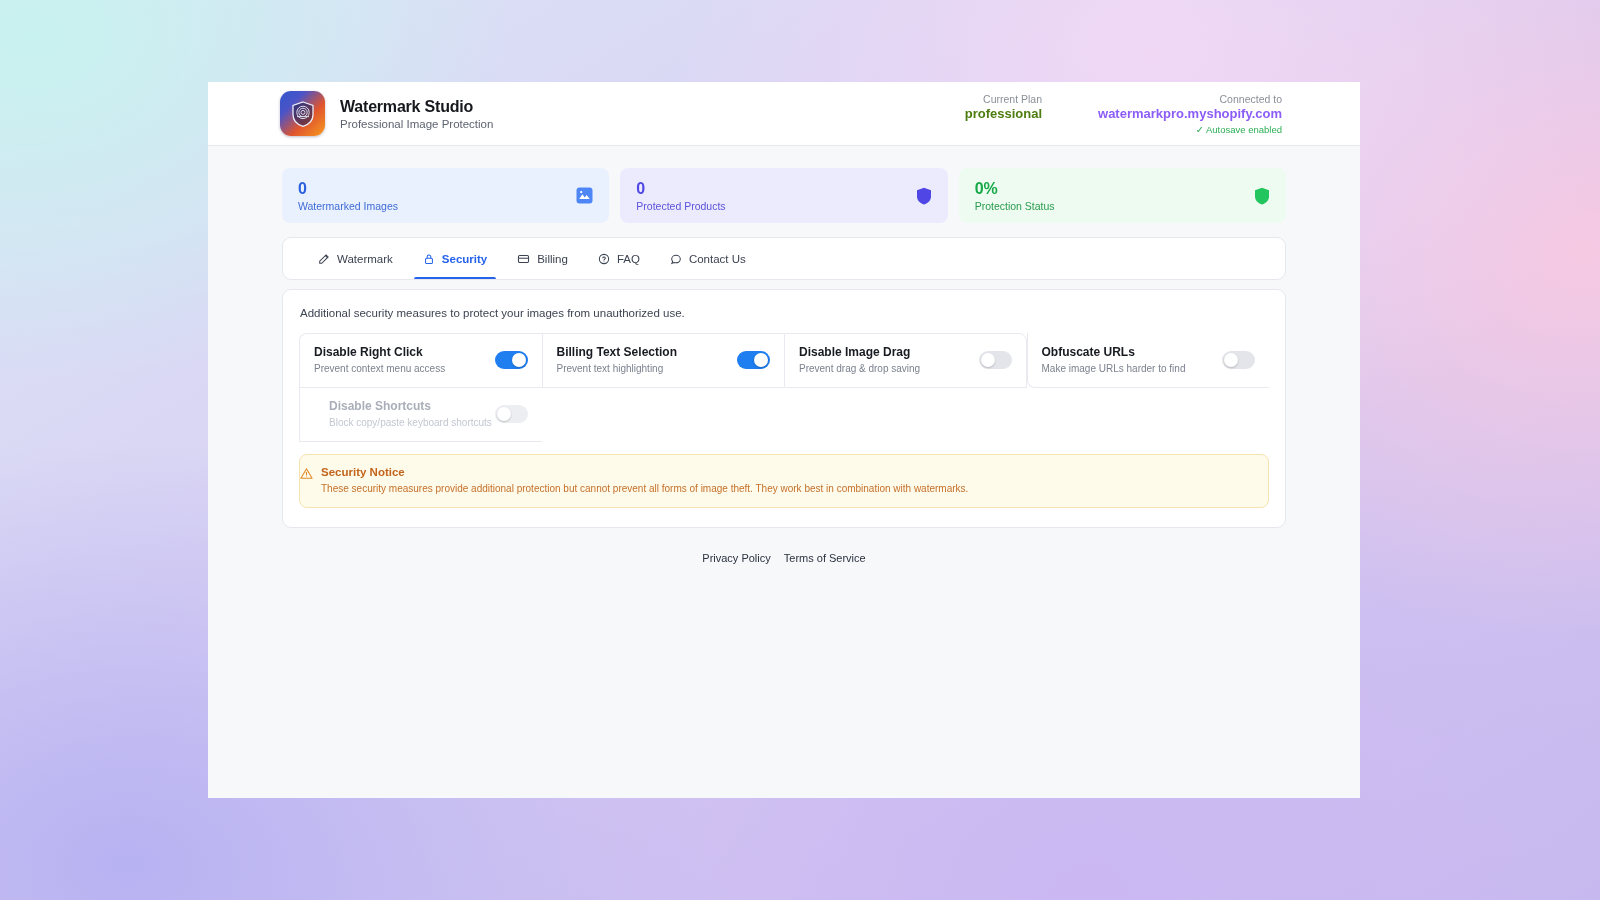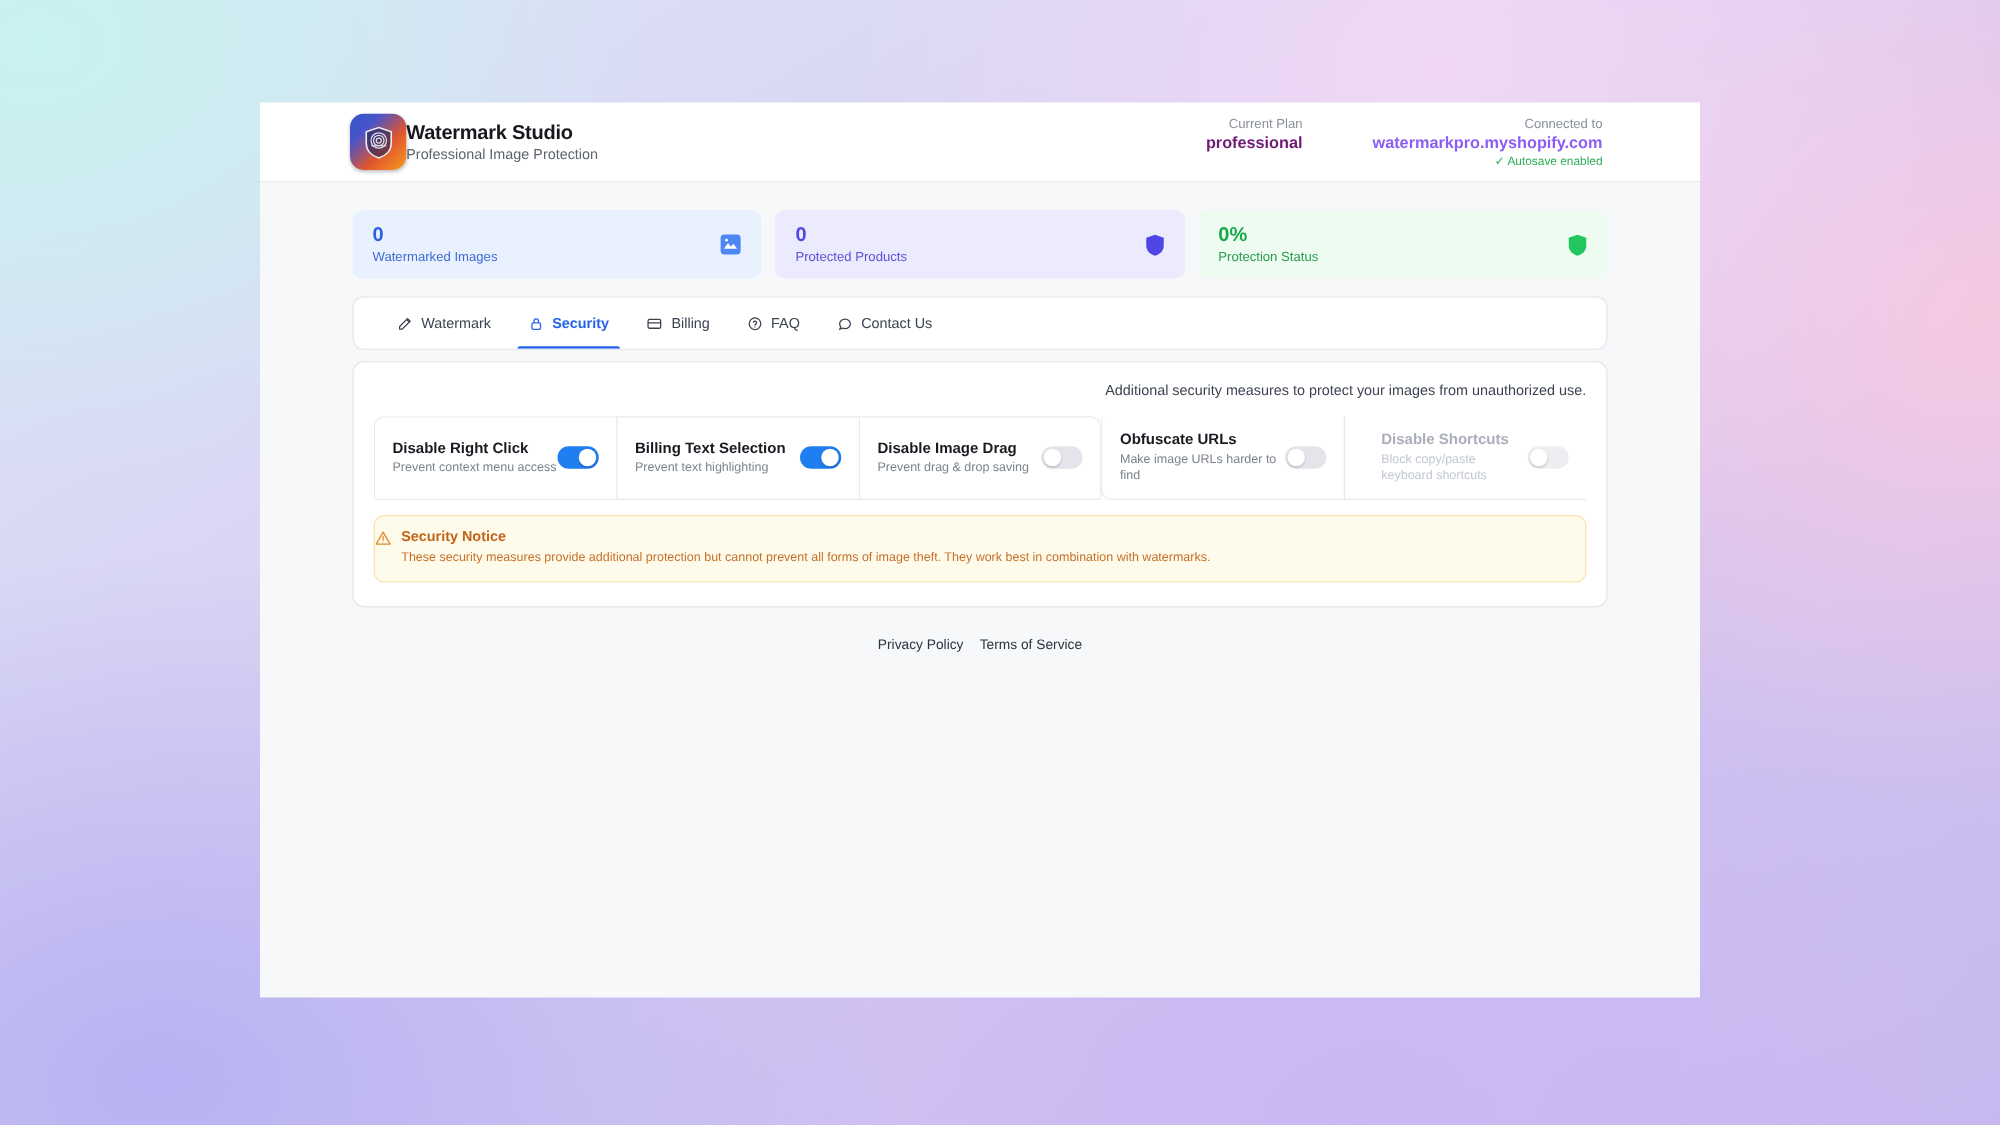--- a/index.html
+++ b/index.html
@@ -35,21 +35,21 @@
   
   .app-header {
     height: 64px;
     background: #ffffff;
     border-bottom: 1px solid #e7e9ee;
     display: flex;
     align-items: center;
     padding: 0 78px 0 72px;
   }
 
-  .brand { display: flex; align-items: center; }
+  .brand { display: flex; align-items: center; gap: 15px; }
 
   .brand-logo {
     width: 45px; height: 45px;
     border-radius: 11px;
     background: linear-gradient(135deg, #3355cc 0%, #4a54c8 28%, #e0552e 62%, #f79a1e 100%);
     position: relative;
     box-shadow: 0 1px 3px rgba(20,25,60,0.28);
     flex: none;
   }
   .brand-logo svg { position: absolute; left: 50%; top: 50%; transform: translate(-50%,-50%); }
@@ -61,21 +61,21 @@
   .brand-sub { font-size: 11.5px; color: #5d6470; }
 
   .header-right {
     margin-left: auto;
     display: flex;
     align-items: flex-start;
     gap: 56px;
   }
   .plan-block { text-align: right; padding-top: 2px; }
   .plan-label { font-size: 10.5px; color: #8a9099; line-height: 14px; }
-  .plan-value { font-size: 13px; font-weight: bold; color: #701a75; line-height: 16px; }
+  .plan-value { font-size: 13px; font-weight: bold; color: #4d7c0f; line-height: 16px; }
 
   .conn-block { text-align: right; padding-top: 2px; }
   .conn-label { font-size: 10.5px; color: #8a9099; line-height: 14px; }
   .conn-value { font-size: 13px; font-weight: bold; color: #8b5cf6; line-height: 16px; }
   .conn-autosave { font-size: 9.5px; color: #2eae57; line-height: 14px; margin-top: 1px; }
 
   
   .app-body { padding: 22px 74px 0 74px; }
 
   
@@ -138,25 +138,25 @@
   .tab-icon { display: flex; align-items: center; }
 
   
   .panel {
     margin-top: 9px;
     background: #ffffff;
     border: 1px solid #e6e8ed;
     border-radius: 9px;
     padding: 17px 16px 19px 16px;
   }
-  .panel-desc { font-size: 11.5px; color: #3d4451; margin: 0 0 14px 1px; text-align: right; }
+  .panel-desc { font-size: 11.5px; color: #3d4451; margin: 0 0 14px 1px; }
 
   .toggle-grid {
     display: grid;
-    grid-template-columns: repeat(5, 1fr);
+    grid-template-columns: repeat(4, 1fr);
   }
   .toggle-cell {
     border: 1px solid #e8eaef;
     padding: 11px 14px 12px 14px;
     display: flex;
     align-items: center;
     min-height: 47px;
   }
   
   .toggle-cell:nth-child(1) { border-radius: 8px 0 0 0; border-right: none; }

